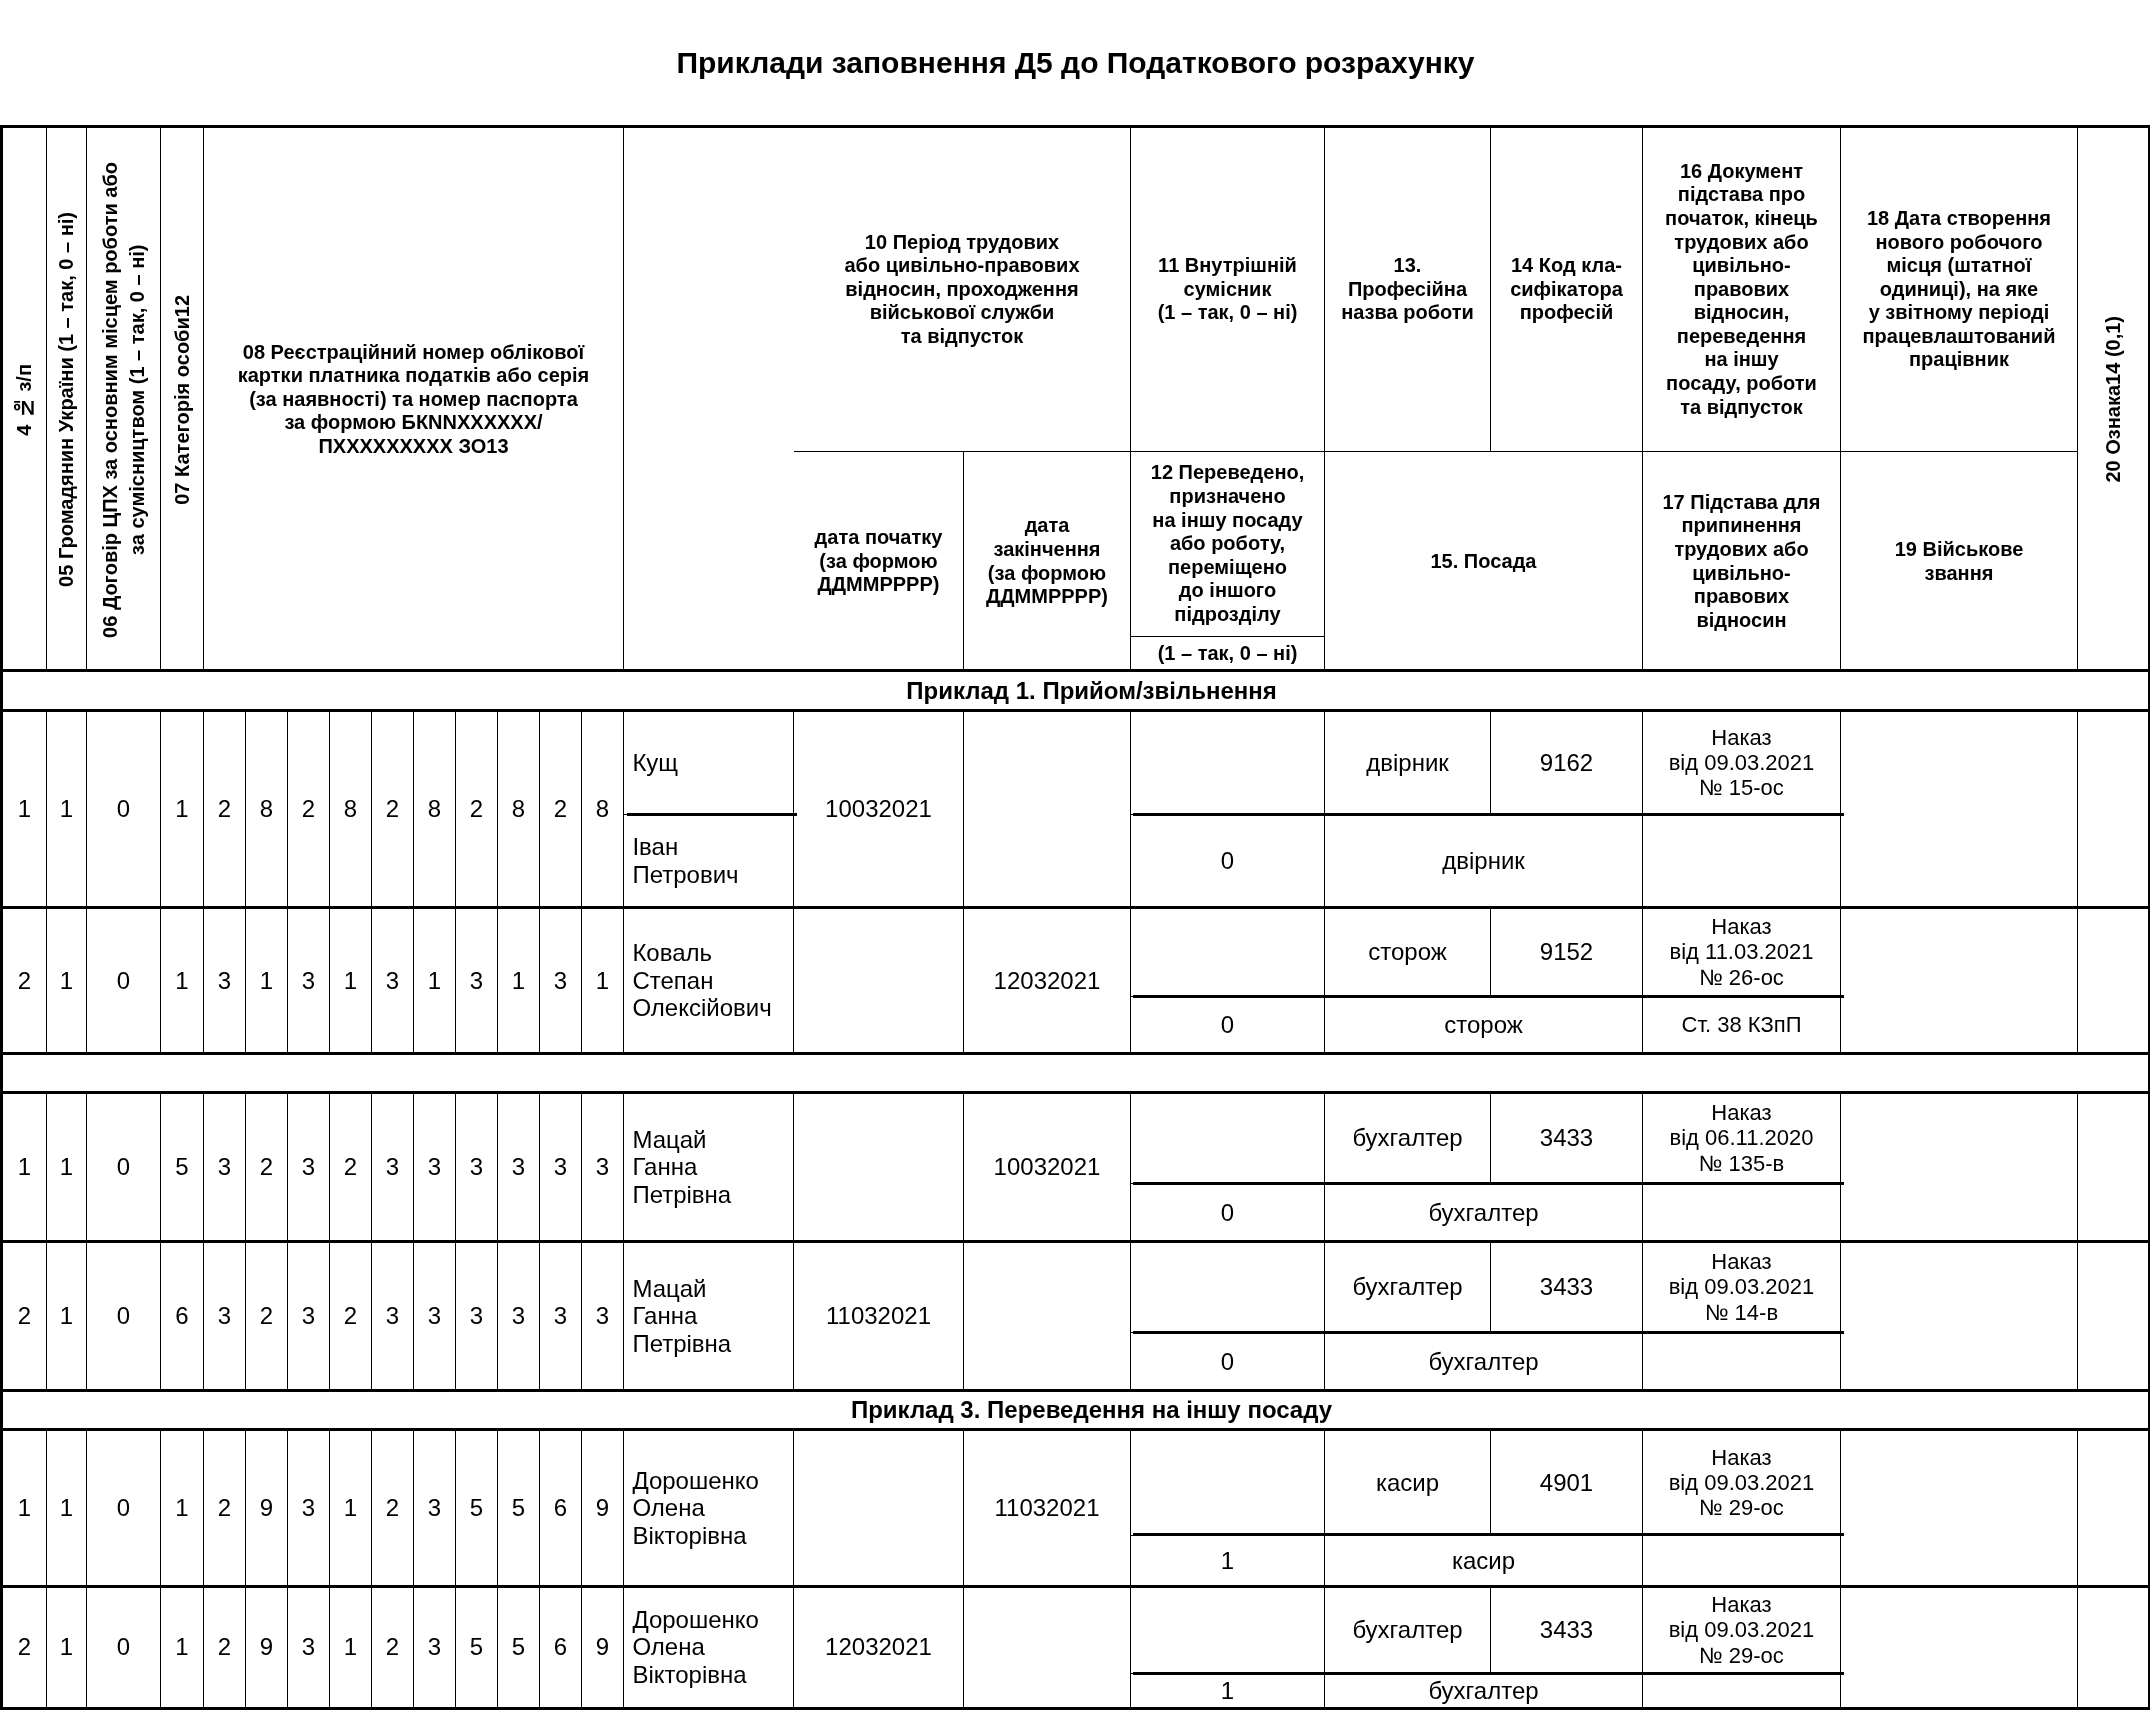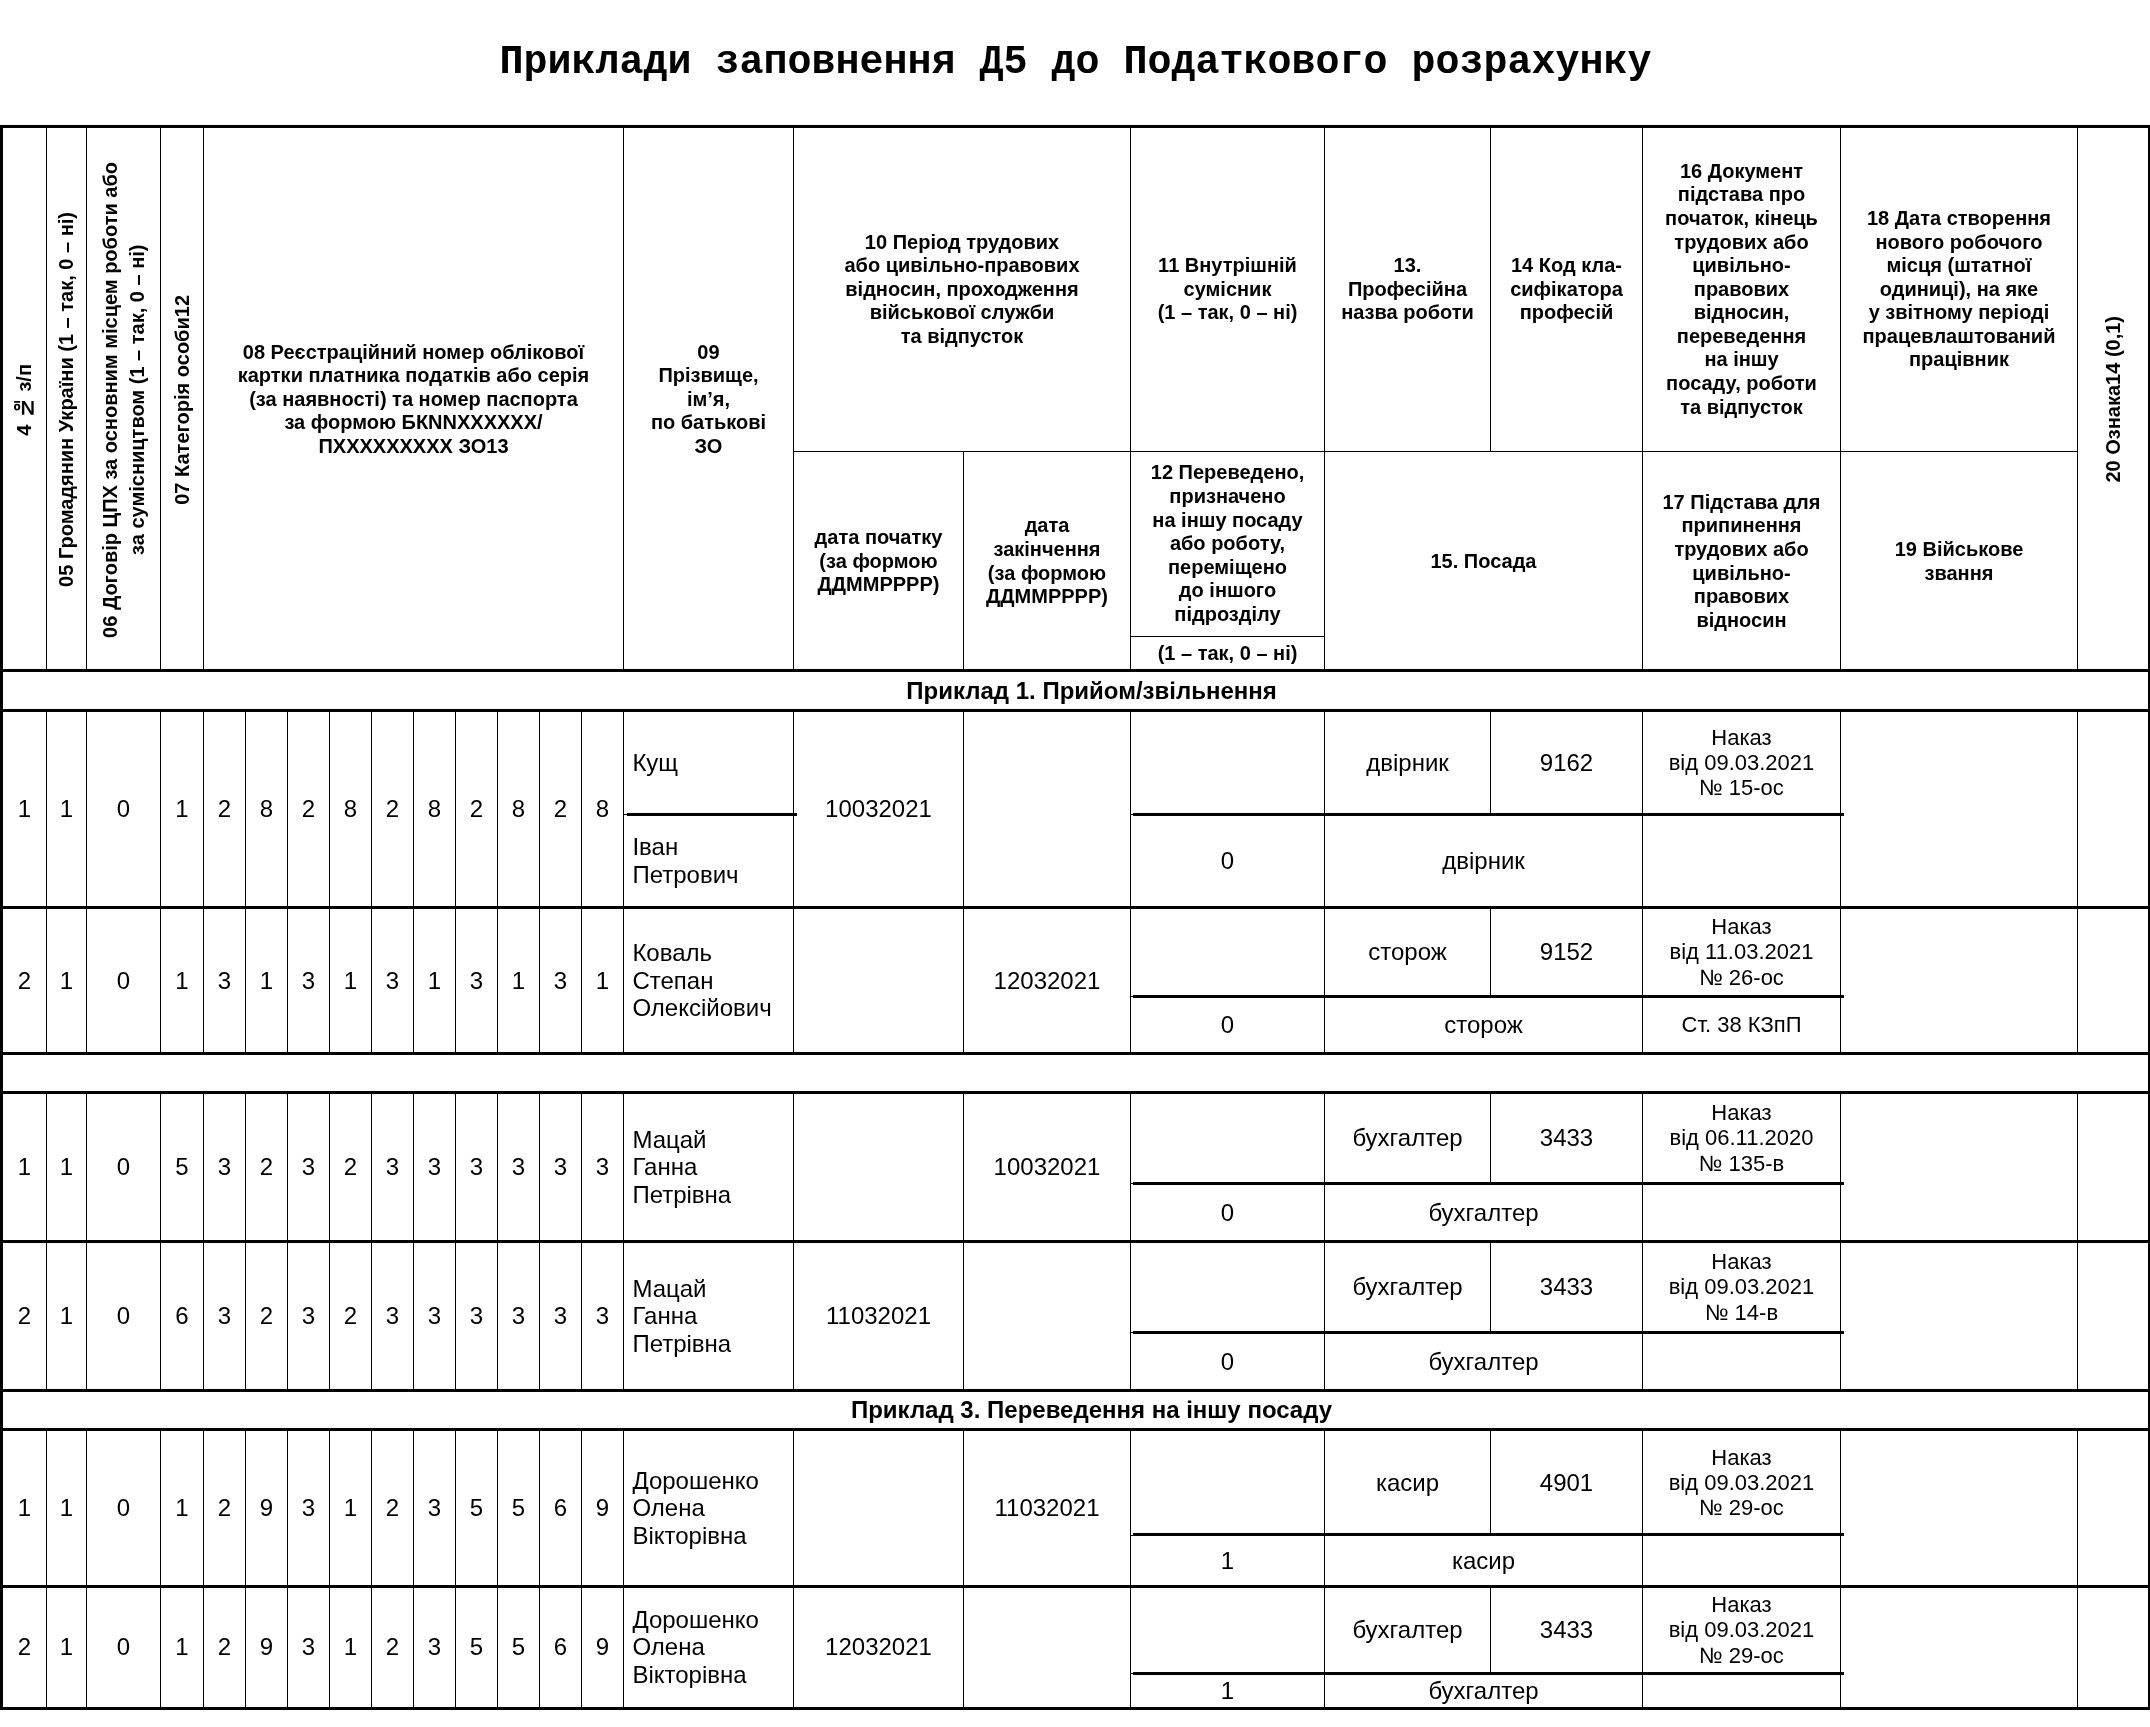--- a/index.html
+++ b/index.html
@@ -1,18 +1,18 @@
 <!DOCTYPE html>
 <html style="font-size:8.4px"><head>
 <meta charset="utf-8">
 <style>
   html,body { margin:0; padding:0; background:#fff; }
   body { width:2151px; height:1728px; font-family:"Liberation Sans", sans-serif; color:#000; }
   .title-wrap { height:125px; display:flex; align-items:center; justify-content:center; }
-  .title { font-size:40px; font-weight:bold;font-family:Liberation Mono, monospace; }
+  .title { font-size:30px; font-weight:bold; }
   .table {
     position:relative; box-sizing:border-box;
     width:2151px; height:1585px;
     border:3.2px solid #000;
     display:grid;
     grid-template-columns:44px 40px 74px 43px repeat(10,42px) 170px 170px 167px 194px 166px 152px 198px 237px 1fr;
     grid-template-rows:324px 185px 35px 39px 104px 93px 89px 57px 39px 91px 58px 91px 58px 39px 106px 51px 87px 1fr;
   }
   .c { border-right:1.6px solid #000; border-bottom:1.6px solid #000;
        display:flex; align-items:center; justify-content:center;
@@ -49,25 +49,20 @@
 за сумісництвом (1 – так, 0 – ні)</span>
     </div>
   <div class="c" style="grid-area:1/4/4/5">
       <span class="hdr rot">07 Категорія особи12</span>
     </div>
   <div class="c hdr pre" style="grid-area:1/5/4/15">08  Реєстраційний номер облікової
 картки платника податків або серія
 (за наявності) та номер паспорта
 за формою БКNNХХХХХХ/
 ПХХХХХХХХХ ЗО13</div>
-  <div class="c hdr pre" style="grid-area:1/15/4/16">09
-Прізвище,
-ім’я,
-по батькові
-ЗО</div>
   <div class="c hdr pre" style="grid-area:1/16/2/18">10  Період трудових
 або цивільно-правових
 відносин, проходження
 військової служби
 та відпусток</div>
   <div class="c hdr pre" style="grid-area:2/16/4/17">дата початку
 (за формою
 ДДММРРРР)</div>
   <div class="c hdr pre" style="grid-area:2/17/4/18">дата
 закінчення

